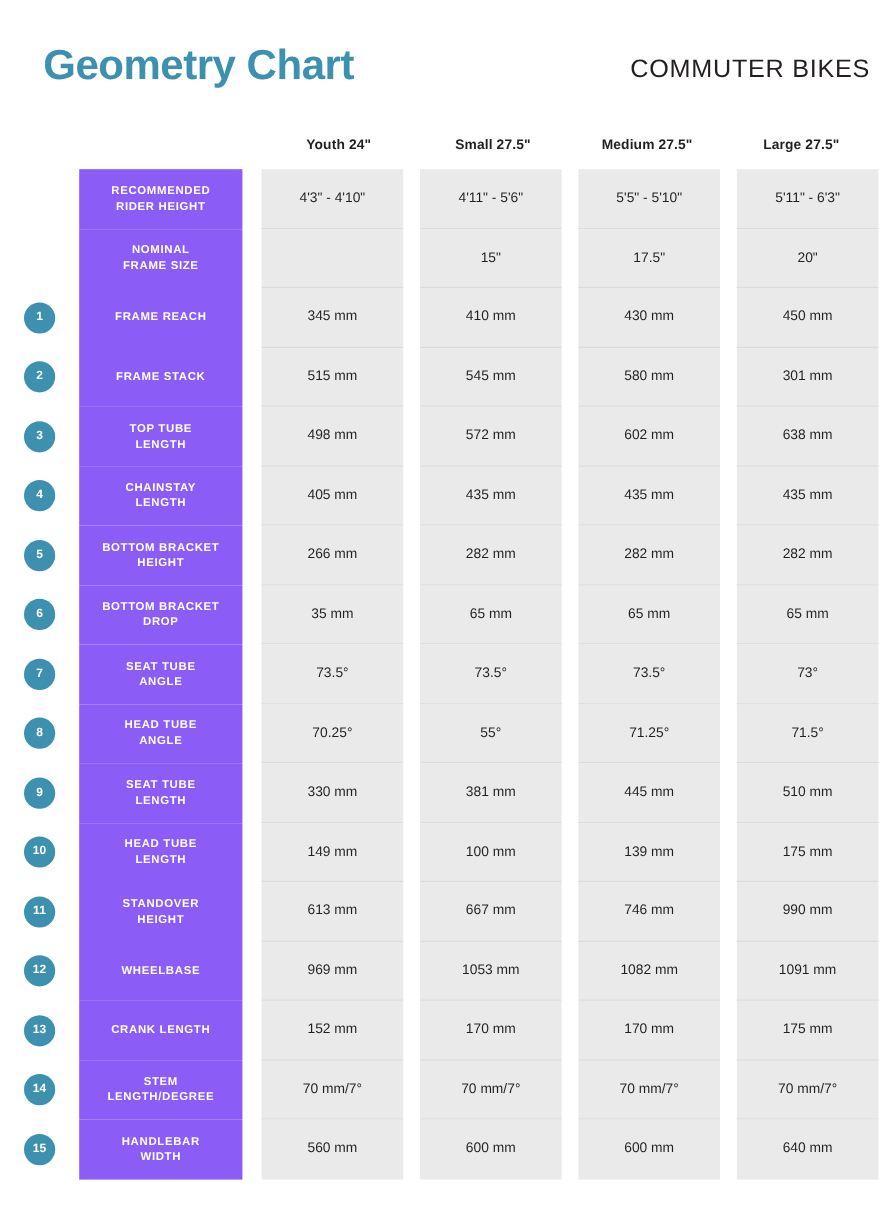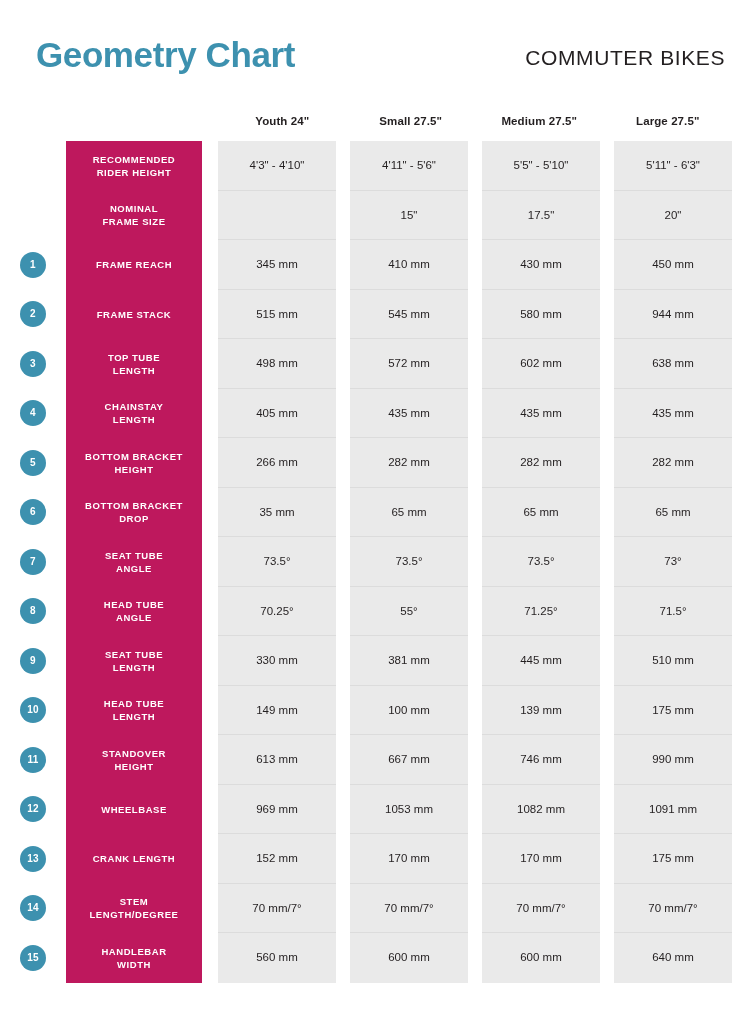--- a/index.html
+++ b/index.html
@@ -103,21 +103,21 @@
     letter-spacing: 0.2px;
   }
   .badge.empty {
     background: transparent;
   }
 
   
   .label-cell {
     width: 136px;
     flex: 0 0 136px;
-    background: #be185d;
+    background: #8b5cf6;
     color: #ffffff;
     font-size: 9.5px;
     font-weight: bold;
     letter-spacing: 0.55px;
     display: flex;
     align-items: center;
     justify-content: center;
     text-align: center;
     line-height: 13px;
     padding: 0 4px;
@@ -230,21 +230,21 @@
       </div>
       <div class="label-cell">
         <div>
           <span class="lbl">FRAME STACK</span>
         </div>
       </div>
       <div class="data-cells">
         <div class="data-cell">515 mm</div>
         <div class="data-cell">545 mm</div>
         <div class="data-cell">580 mm</div>
-        <div class="data-cell">944 mm</div>
+        <div class="data-cell">301 mm</div>
       </div>
     </div>
     <div class="row">
       <div class="badge-cell">
         <div class="badge">3</div>
       </div>
       <div class="label-cell">
         <div>
           <span class="lbl">TOP TUBE</span>
           <span class="lbl">LENGTH</span>

